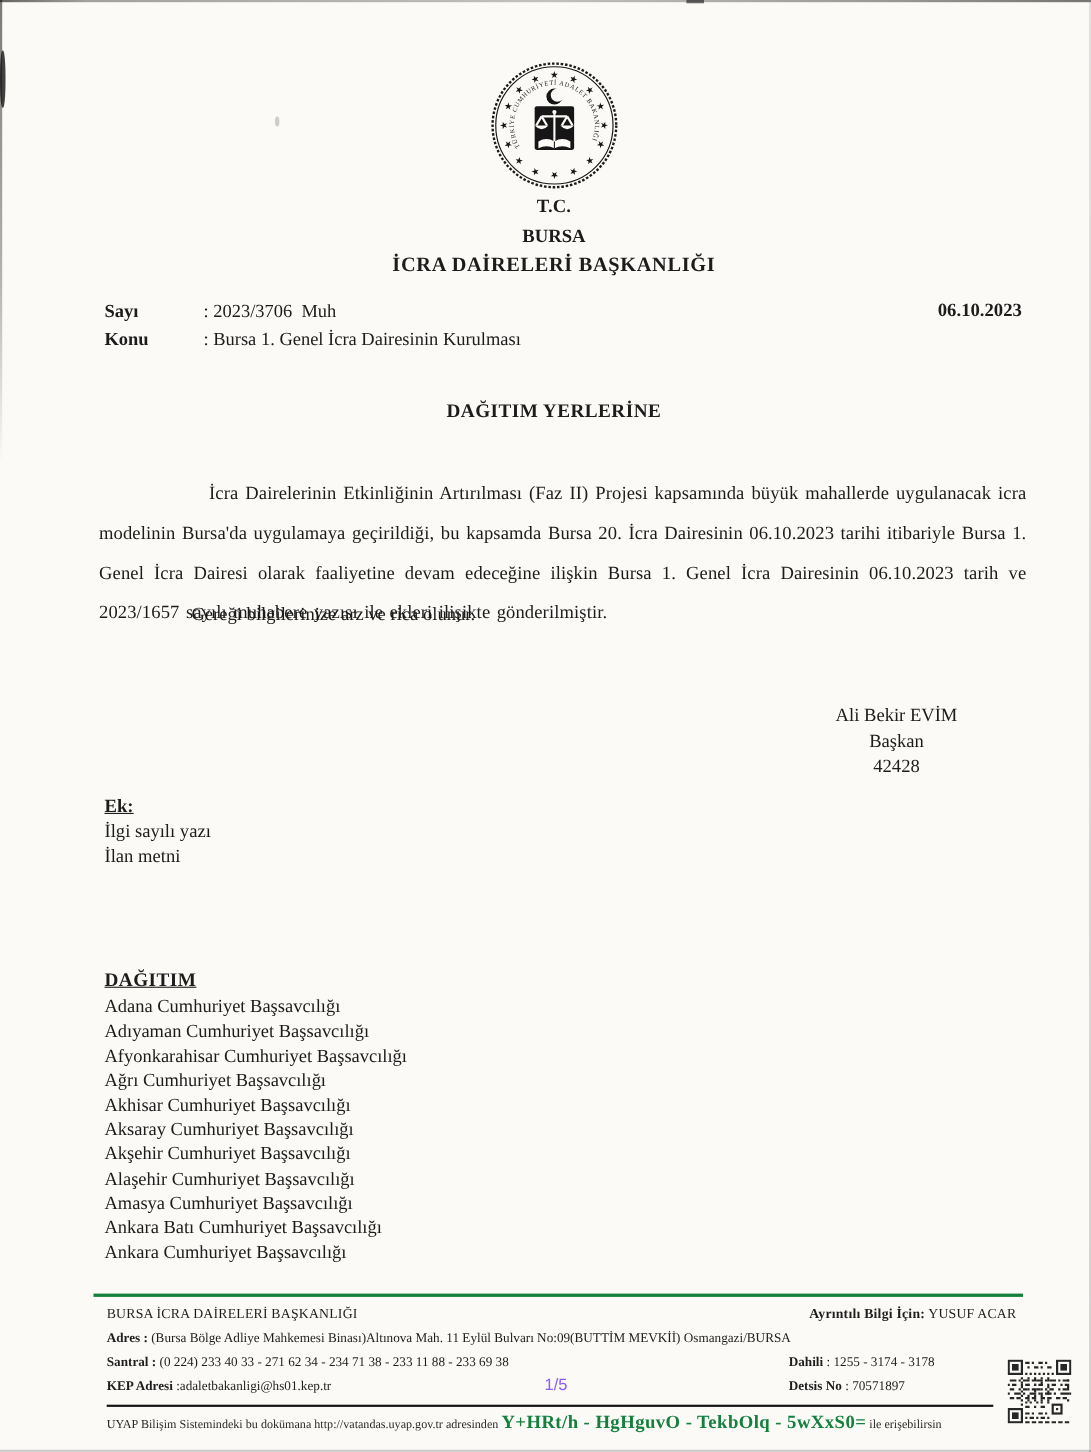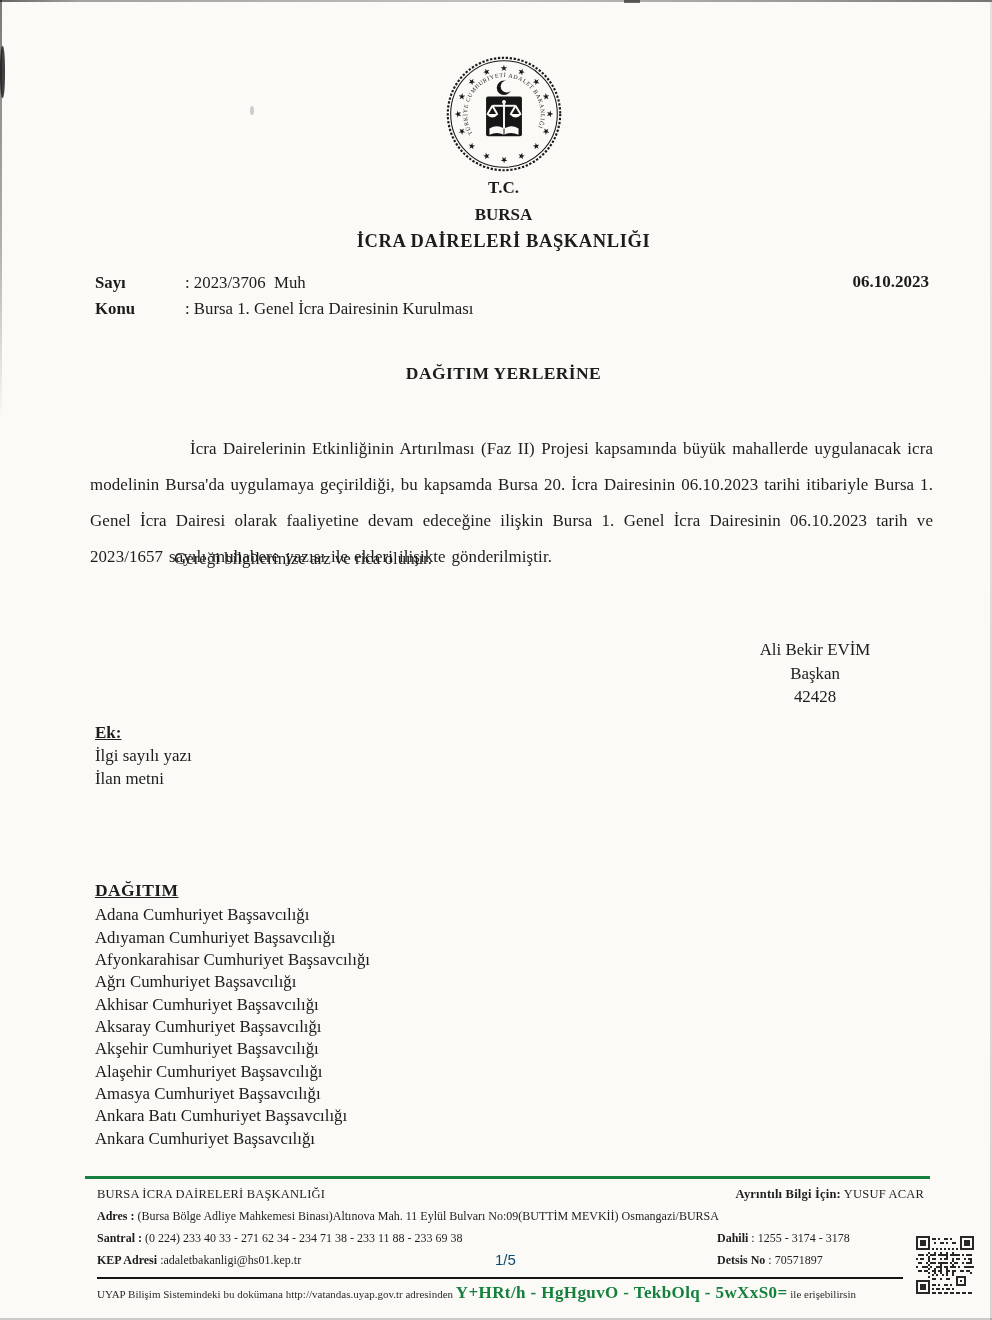--- a/index.html
+++ b/index.html
@@ -59,21 +59,21 @@
   .doc-footer { position:absolute; top:1176px; left:85px; width:845px; height:138px;
                 border-top:3px solid #15803d; font-size:12px; color:#1e1e1e; }
   .f-row { position:absolute; left:12px; right:0; white-space:nowrap; }
   .f-row1 { top:8px;  font-size:12.5px; letter-spacing:.2px; }
   .f-row2 { top:30px; }
   .f-row3 { top:52px; }
   .f-row4 { top:74px; }
   .f-b { font-weight:bold; }
   .f-right1 { position:absolute; right:6px; top:0; font-size:12.5px; }
   .f-col2 { position:absolute; left:620px; top:0; }
-  .f-pageno { position:absolute; left:398px; top:-2px; font-family:"Liberation Sans", sans-serif; font-size:15px; color:#0c4a6e; }
+  .f-pageno { position:absolute; left:398px; top:-2px; font-family:"Liberation Sans", sans-serif; font-size:15px; color:#8b5cf6; }
   .f-divider { position:absolute; top:98px; left:12px; width:806px; border-top:2px solid #141414; }
   .f-row5 { top:104px; font-size:11px; color:#2a2a2a; }
   .uyap-code { font-family:Liberation Serif, serif; font-weight:bold; font-size:17px; letter-spacing:.4px; color:#15803d; }
 
   .qr { position:absolute; left:916px; top:1236px; width:58px; height:58px; opacity:.92; }
 </style>
 </head>
 <body>
 
 <div class="page">

